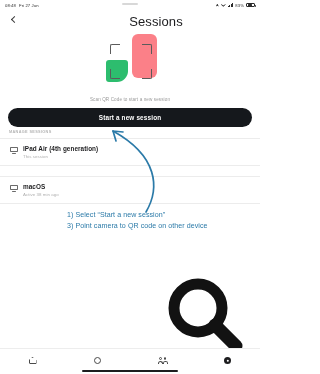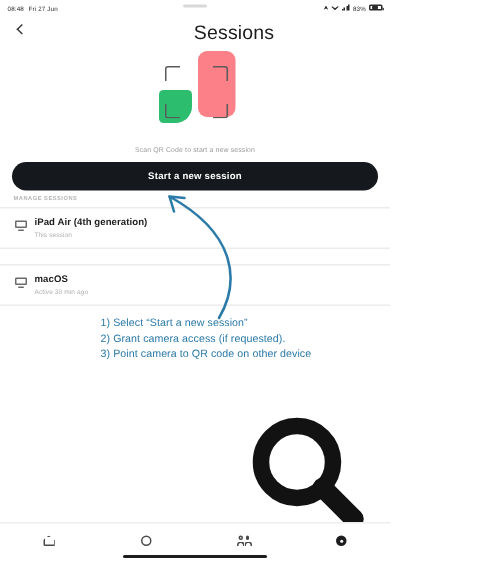--- a/index.html
+++ b/index.html
@@ -394,21 +394,20 @@
     <div class="srow-sub">Active 38 min ago</div>
   </div>
 
   <svg class="arrow-svg" viewBox="0 0 62 88">
     <path d="M42 86 C 56 62, 54 30, 9 5" fill="none" stroke="#2b7aa8" stroke-width="1.7" stroke-linecap="round"></path>
     <path d="M9 5 L 19 6 M9 5 L 12 15" fill="none" stroke="#2b7aa8" stroke-width="1.7" stroke-linecap="round" stroke-linejoin="round"></path>
   </svg>
 
   <div class="instructions">
     <div>1) Select “Start a new session”</div>
-    <div>2) Grant camera access (if requested).</div>
     <div>3) Point camera to QR code on other device</div>
   </div>
 
   <svg class="cursor-mag" viewBox="0 0 86 78">
     <circle cx="36" cy="32" r="24" fill="none" stroke="#121212" stroke-width="11"></circle>
     <line x1="53" y1="49" x2="74" y2="70" stroke="#121212" stroke-width="13" stroke-linecap="round"></line>
   </svg>
 
   <div class="tabbar">
     <div class="tab">

